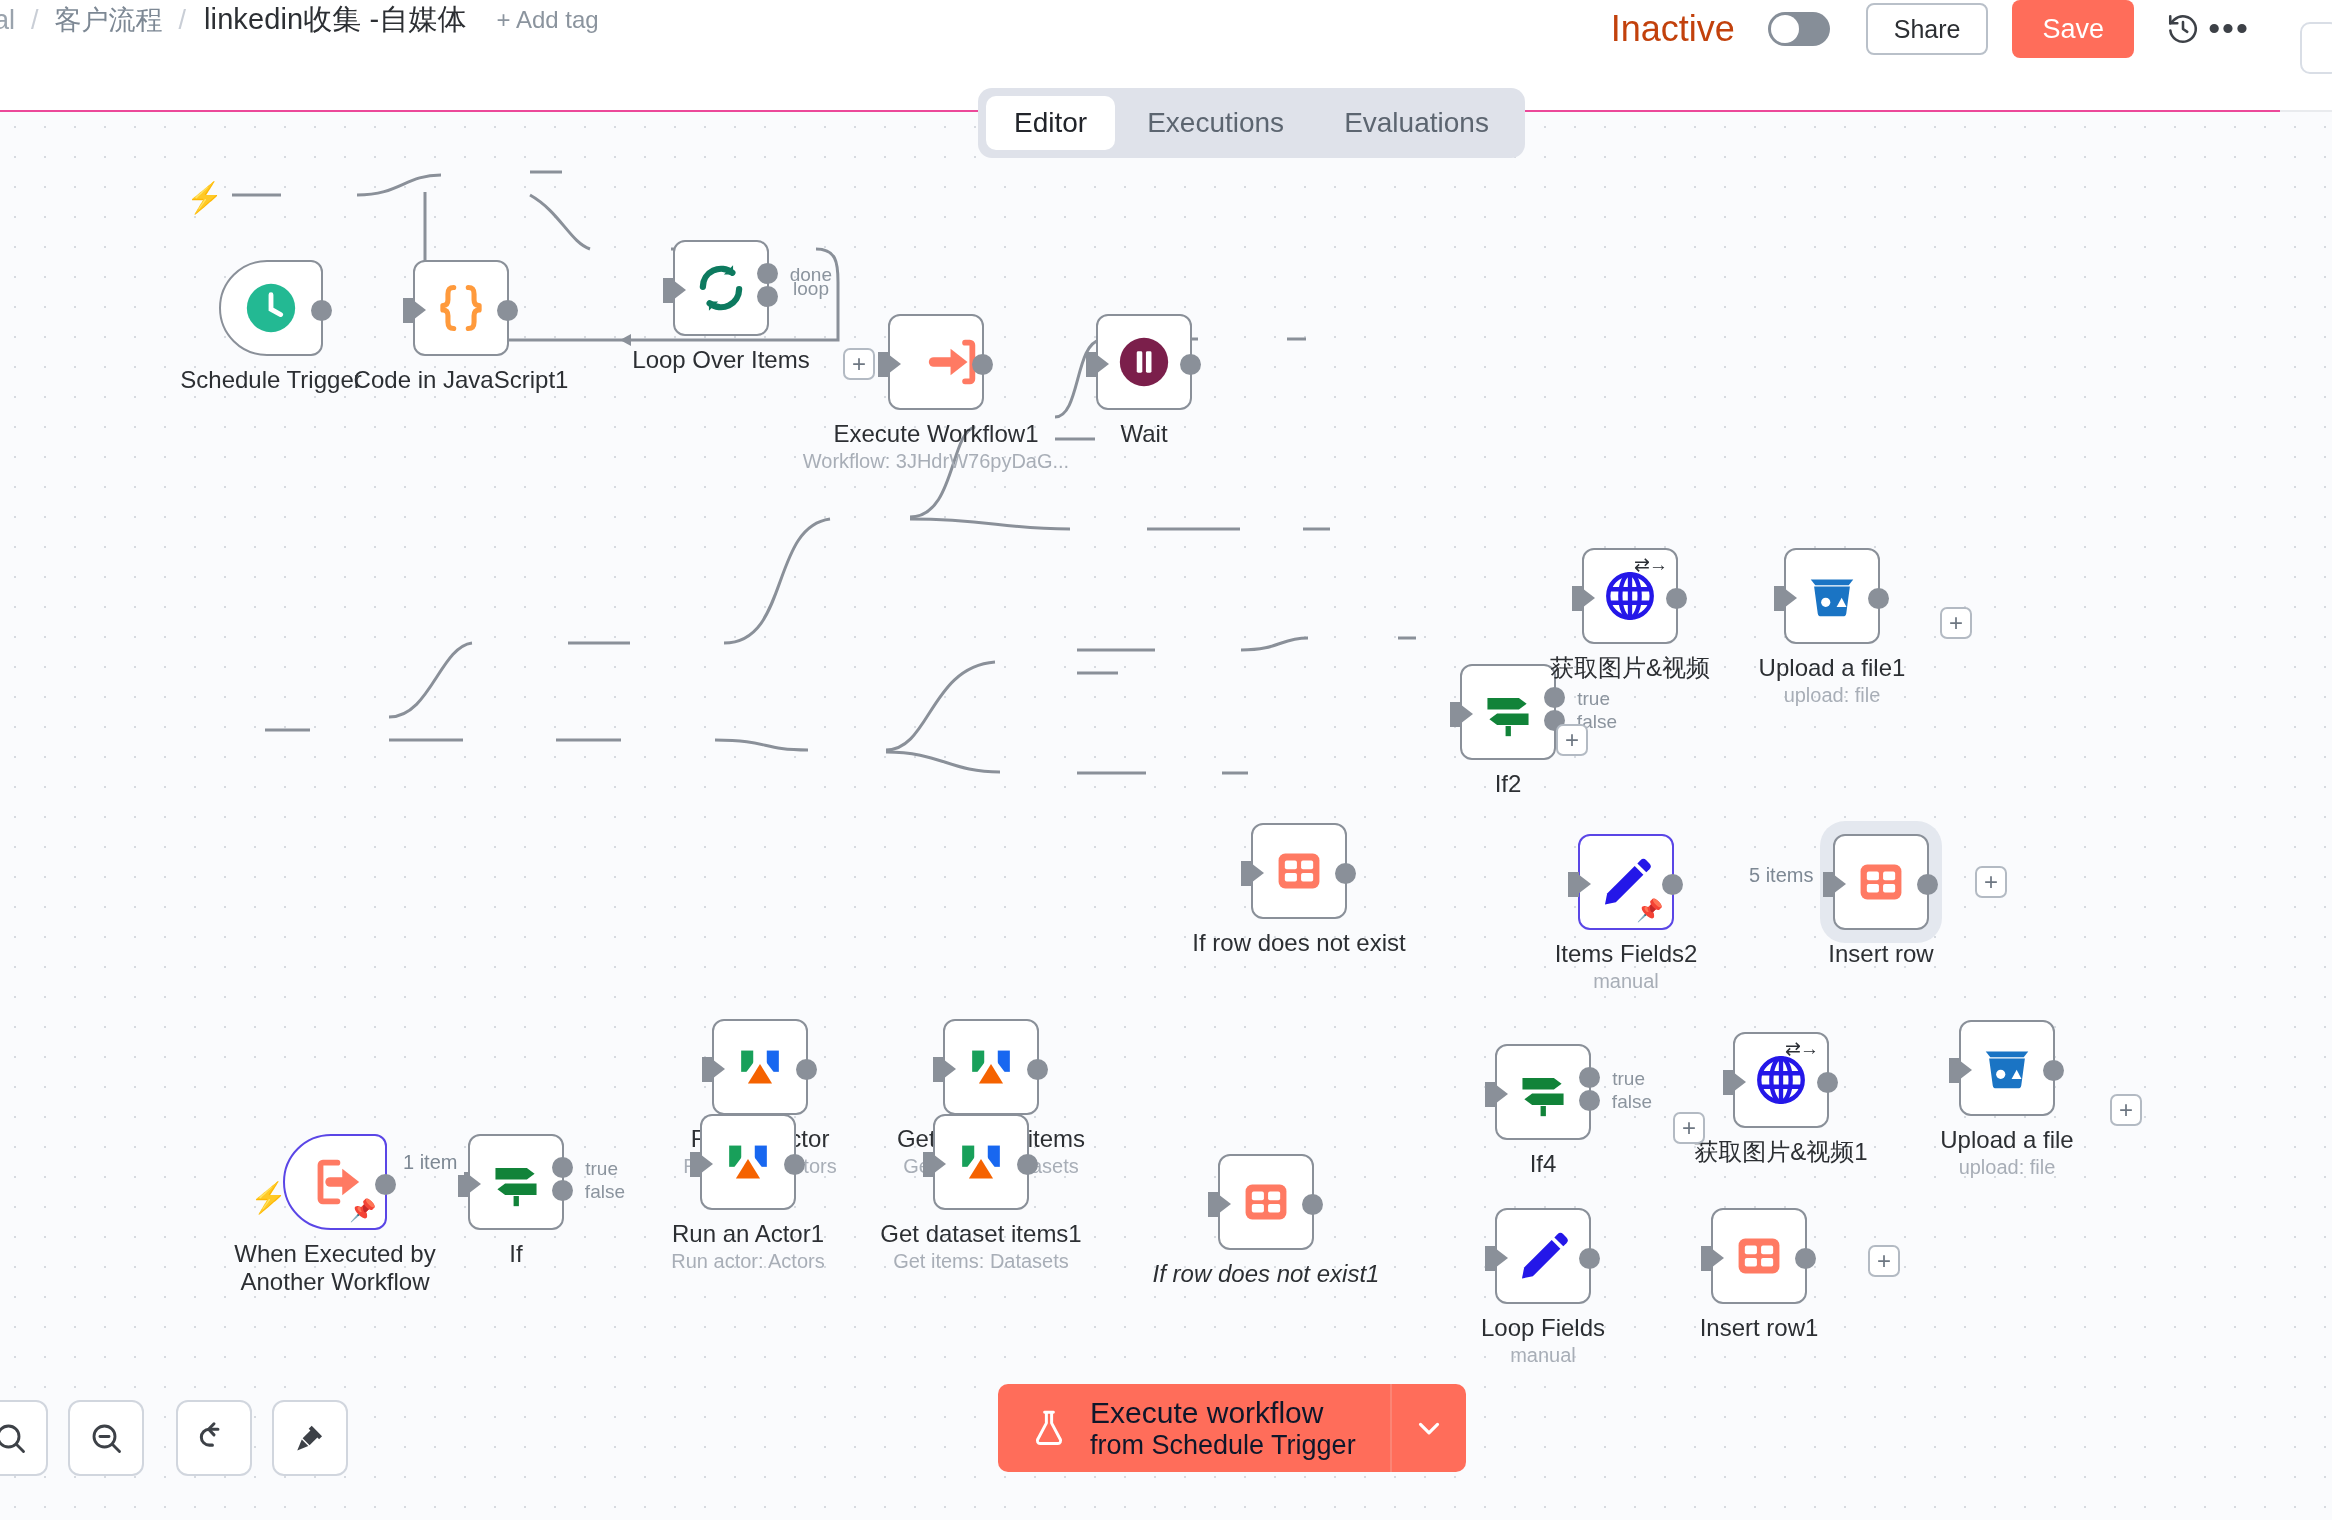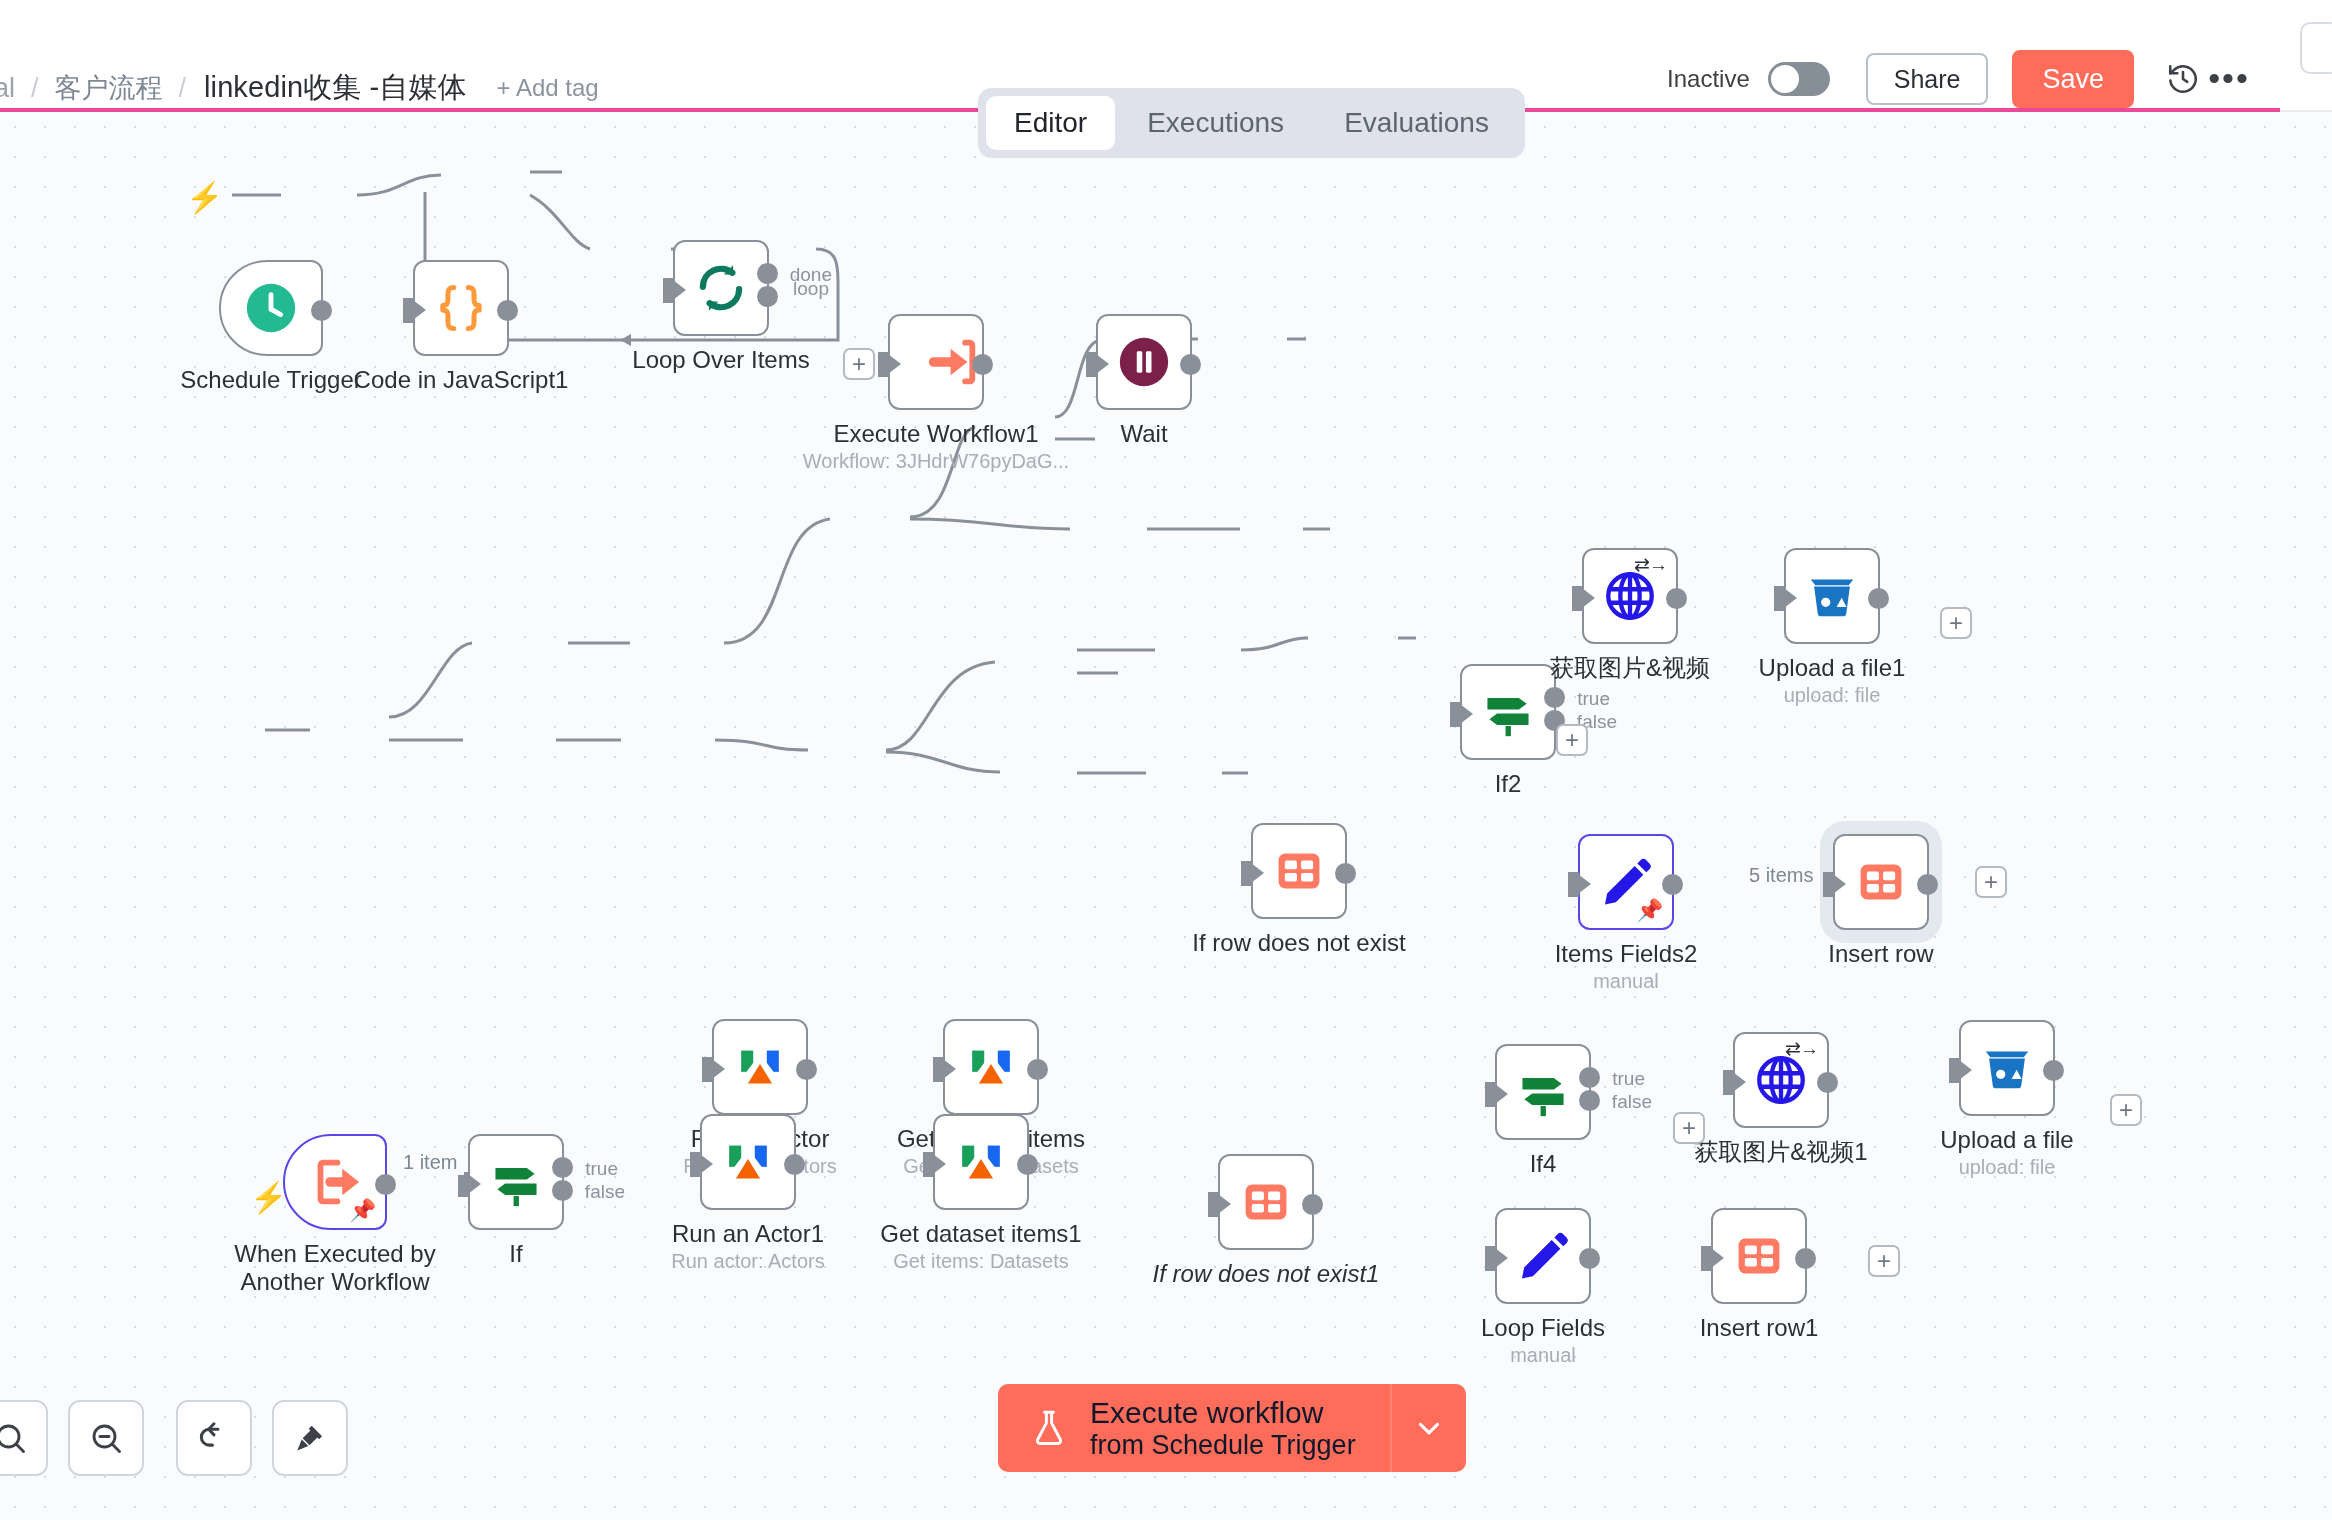--- a/index.html
+++ b/index.html
@@ -10,22 +10,22 @@
     background: #fff;
   }
 
   
   #app { position: relative; width: 2332px; height: 1520px; }
 
   #header {
     position: absolute; left: 0; top: 0;
     width: 2280px; height: 112px;
     background: #ffffff;
-    border-bottom: 4px solid #ec4899;
-    display: flex; align-items: flex-end;
+    border-bottom: 2px solid #ec4899;
+    display: flex; align-items: flex-start;
     z-index: 30;
   }
   #header-right-strip {
     position: absolute; left: 2280px; top: 0;
     width: 52px; height: 112px;
     background: #ffffff;
     border-bottom: 2px solid #e9ebee;
     z-index: 30;
   }
   #header-right-strip .stub {
@@ -56,21 +56,21 @@
     letter-spacing: .1px;
   }
   .add-tag {
     font-size: 24px; color: #8b949e; margin-left: 16px; cursor: pointer;
   }
 
   .header-right {
     margin-left: auto; display: flex; align-items: center;
     gap: 0px; padding-right: 28px;
   }
-  .inactive-label { font-size: 24px; color: #404040; margin-right: 18px; }
+  .inactive-label { font-size: 36px; color: #c2410c; margin-right: 33px; }
   .toggle {
     width: 62px; height: 34px; border-radius: 17px;
     background: #868e98; position: relative; cursor: pointer;
     margin-right: 36px;
   }
   .toggle .knob {
     position: absolute; left: 3px; top: 3px;
     width: 28px; height: 28px; border-radius: 50%;
     background: #fff;
   }

